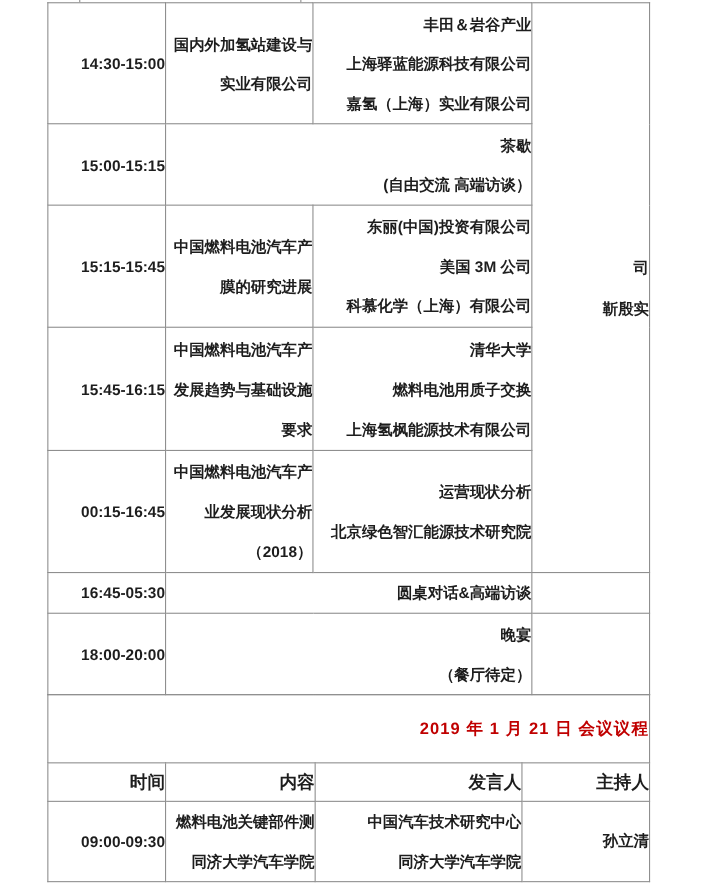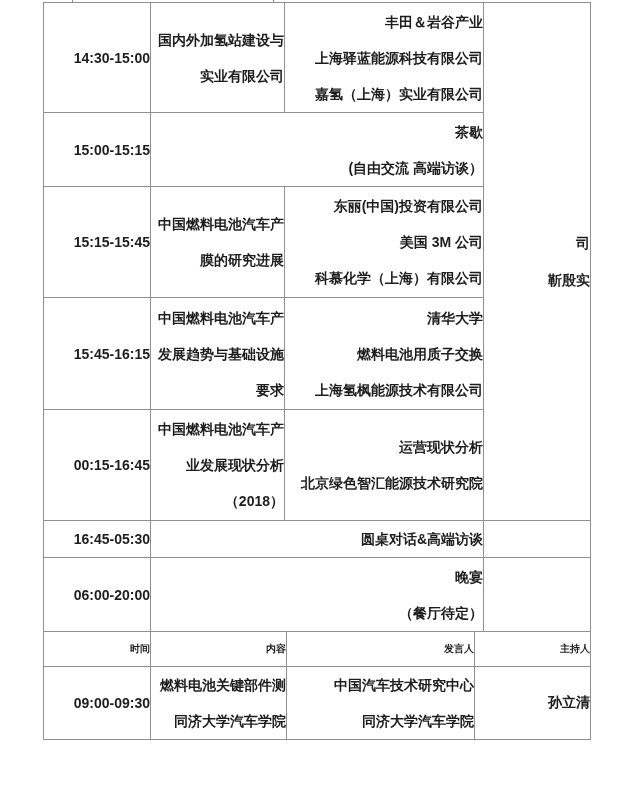--- a/index.html
+++ b/index.html
@@ -17,21 +17,21 @@
     border:1px solid #8f8f8f;text-align:right;vertical-align:middle;
     padding:0;overflow:hidden;margin-left:36px;
   }
   .ln{line-height:36px;white-space:nowrap;}
   .time-cell{white-space:nowrap;}
   .mod-cell{vertical-align:top;padding-top:2px;}
   .mod-cell .ln{line-height:37px;}
   .h110{height:110px}.h74{height:74px}.h111{height:111px}.h112{height:112px}
   .h37{height:37px}.h62{height:62px}.h35{height:35px}.h70{height:70px}
   .red-title{color:#c00000;font-size:15px;letter-spacing:1px;}
-  .hdr{font-size:10px;}
+  .hdr{font-size:16px;}
   .tableB{margin-top:-1px;}
   .stub{position:absolute;top:0;width:1px;height:2px;background:#8f8f8f;}
 </style>
 </head>
 <body>
 
 <div class="stub" style="left:72px"></div>
 <div class="stub" style="left:273px"></div>
 
 <div class="doc">
@@ -105,38 +105,41 @@
       </td>
     </tr>
     <tr class="h37">
       <td class="time-cell">16:45-05:30</td>
       <td colspan="2">
         <div class="ln">圆桌对话&amp;高端访谈</div>
       </td>
       <td></td>
     </tr>
     <tr class="h74">
-      <td class="time-cell">06:00-20:00</td>
+      <td class="time-cell">18:00-20:00</td>
       <td colspan="2">
         <div class="ln">晚宴</div>
         <div class="ln">（餐厅待定）</div>
       </td>
       <td></td>
     </tr>
   </tbody>
     </table>
 
   <table class="agenda tableB">
     <colgroup>
       <col style="width:107px">
         <col style="width:136px">
         <col style="width:188px">
         <col style="width:116px">
     </colgroup>
     <tbody>
+        <tr class="h62">
+      <td colspan="4" class="red-title">2019 年 1 月 21 日  会议议程</td>
+    </tr>
     <tr class="h35">
       <td class="hdr">时间</td>
       <td class="hdr">内容</td>
       <td class="hdr">发言人</td>
       <td class="hdr">主持人</td>
     </tr>
     <tr class="h70">
       <td class="time-cell">09:00-09:30</td>
       <td>
         <div class="ln">燃料电池关键部件测</div>

